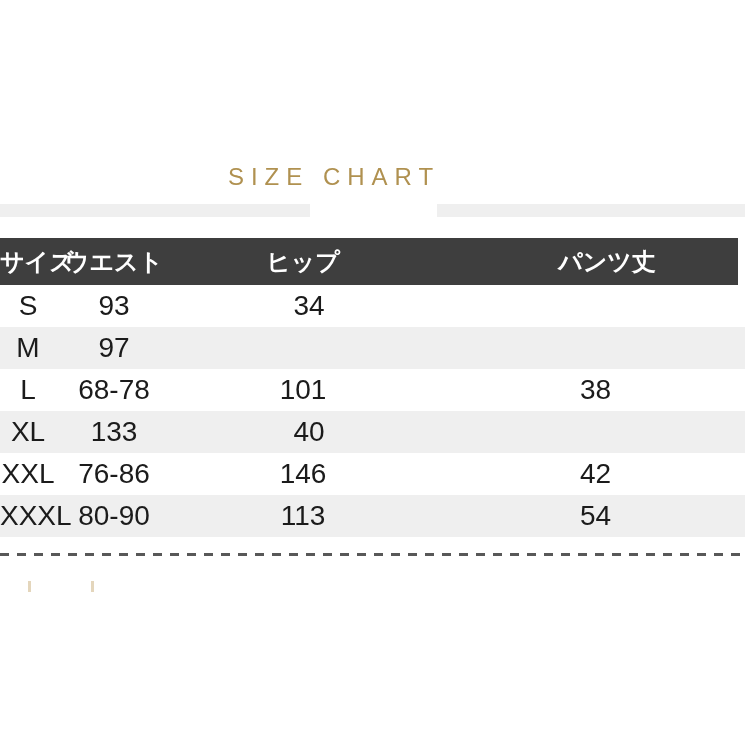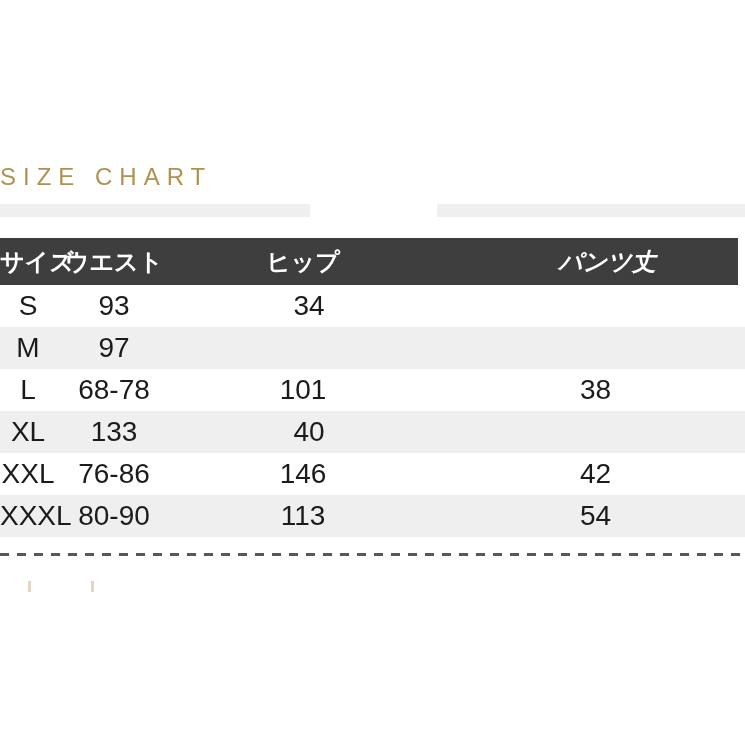--- a/index.html
+++ b/index.html
@@ -7,20 +7,21 @@
     width: 745px; height: 741px;
     background: #ffffff;
     position: relative;
     overflow: hidden;
     font-family: "Liberation Sans", sans-serif;
   }
 
   .chart-title {
     position: absolute;
     top: 163px; left: 0; width: 668px;
+    text-align: center;
     color: #b09150;
     font-size: 24px;
     font-weight: 400;
     letter-spacing: 7px;
     white-space: nowrap;
   }
 
   .accent-bar {
     position: absolute;
     top: 204px; height: 13px;
@@ -39,21 +40,21 @@
   .table-header {
     position: absolute;
     top: 238px; left: 0;
     width: 738px; height: 47px;
     background: #3e3e3e;
     color: #ffffff;
     font-weight: bold;
     font-size: 24px;
     overflow: hidden;
   }
-  .table-header .cell-pants { padding-left: 42px; font-style: italic; }
+  .table-header .cell-pants { padding-left: 42px; }
 
   .table-body {
     position: absolute;
     top: 285px; left: 0;
     width: 745px;
     overflow: hidden;
   }
   .table-body .grid-row {
     height: 42px;
     font-size: 28px;

